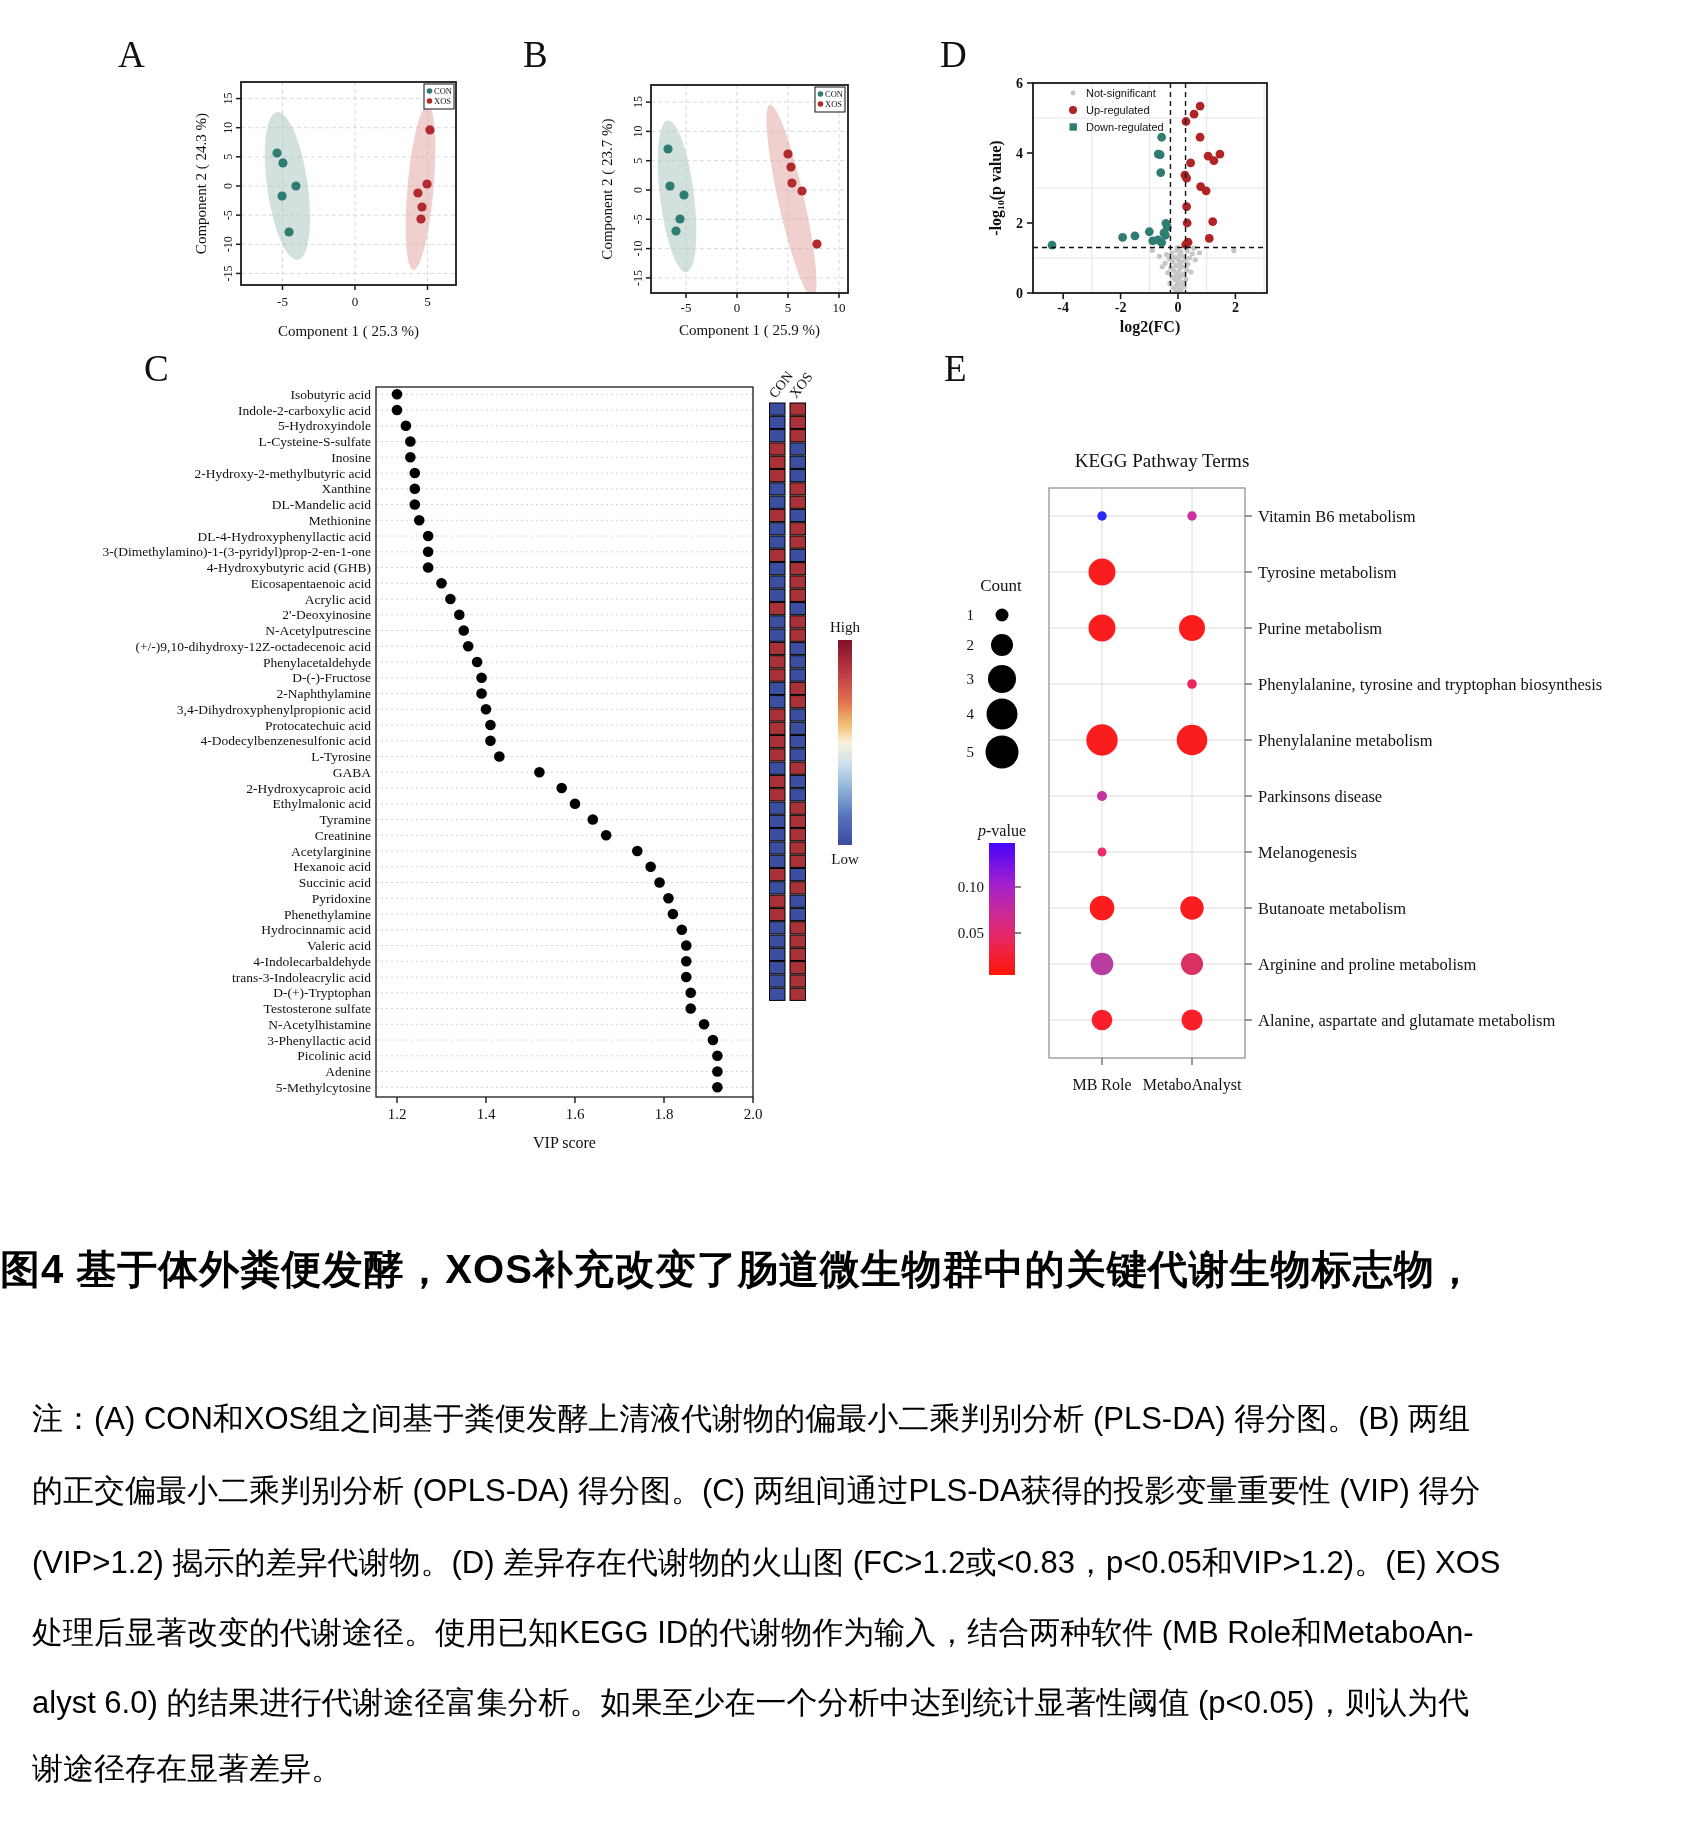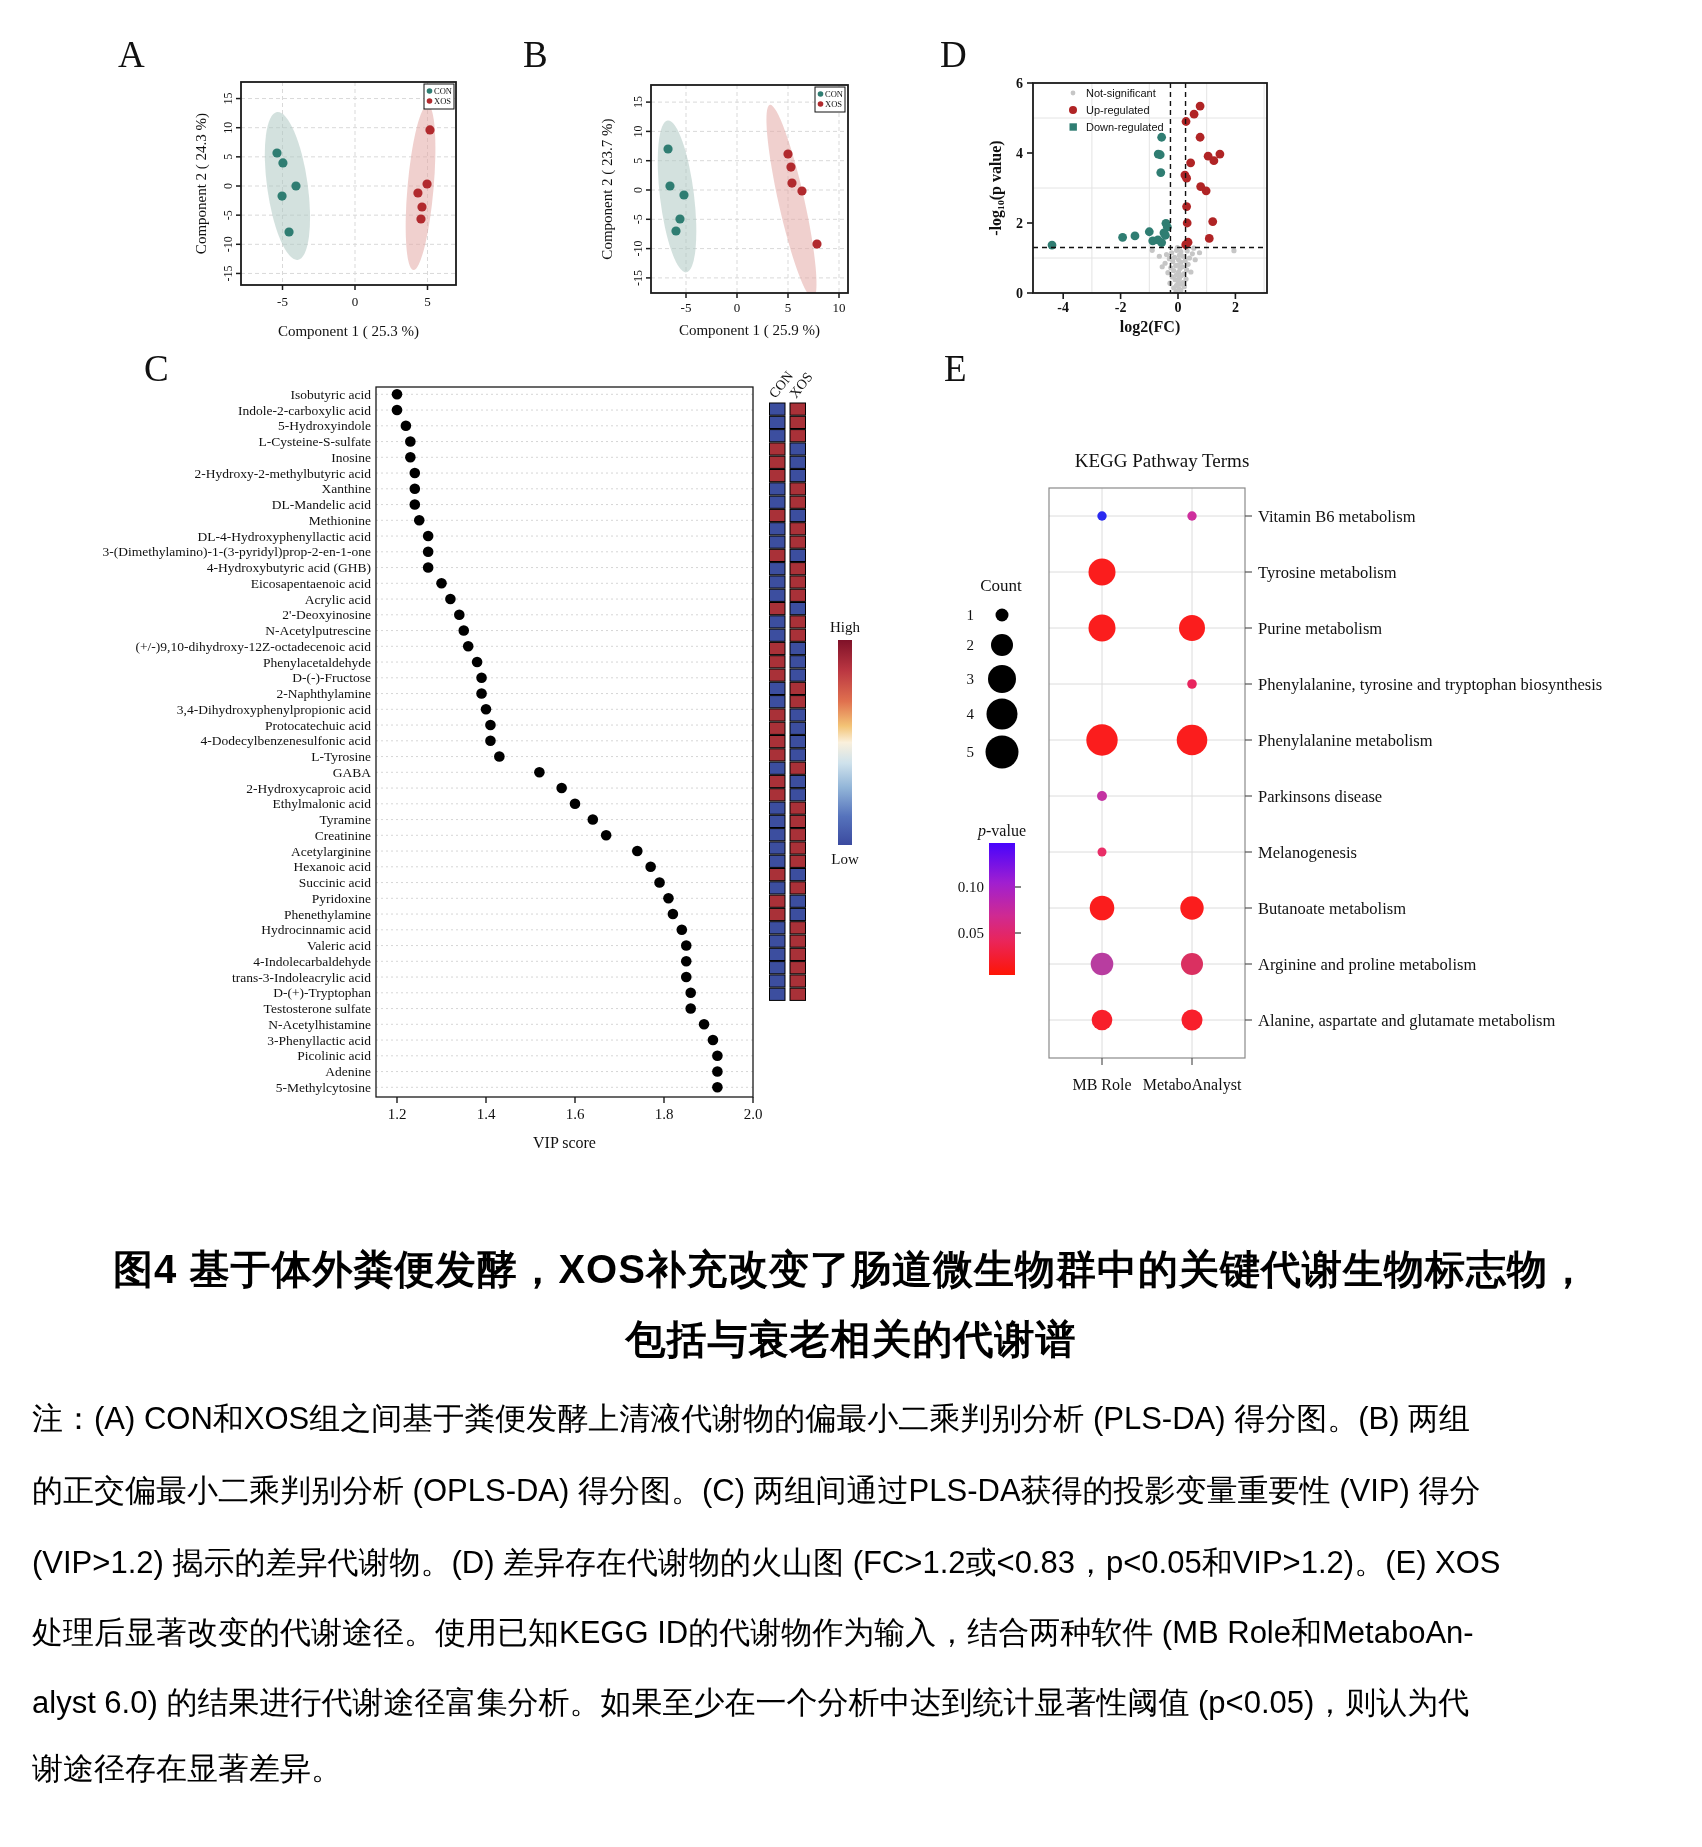--- a/index.html
+++ b/index.html
@@ -3,21 +3,21 @@
 <meta charset="utf-8">
 <style>
   html,body{margin:0;padding:0;background:#ffffff;}
   #page{position:relative;width:1702px;height:1847px;background:#fff;overflow:hidden;
         font-family:"Liberation Serif","DejaVu Serif",serif;}
   #figure-canvas{position:absolute;left:0;top:0;}
   .panel-letter{position:absolute;font-family:"Liberation Serif","DejaVu Serif",serif;
         font-size:37px;color:#111;line-height:1;}
   .cap{position:absolute;left:0;width:1702px;color:#000;
         font-family:"Liberation Sans","DejaVu Sans",sans-serif;}
-  .cap-title{font-size:40px;font-weight:bold;text-align:center;letter-spacing:1px;}
+  .cap-title{font-size:40px;font-weight:bold;letter-spacing:1px;}
   .cap-note{font-size:31px;text-align:left;padding-left:32px;padding-right:20px;white-space:nowrap;}
 </style>
 </head>
 <body>
 
 <div id="page">
   <svg id="figure-canvas" width="1702" height="1230" viewBox="0 0 1702 1230">
       <g>
         <clipPath id="clipA">
           <rect x="241" y="82" width="215" height="203"></rect>
@@ -612,20 +612,19 @@
       </g>
     </svg>
 
   <div class="panel-letter" style="left:118px;top:36px;">A</div>
   <div class="panel-letter" style="left:523px;top:36px;">B</div>
   <div class="panel-letter" style="left:144px;top:350px;">C</div>
   <div class="panel-letter" style="left:940px;top:36px;">D</div>
   <div class="panel-letter" style="left:944px;top:350px;">E</div>
 
   <div class="cap cap-title" style="top:1242px;">图4 基于体外粪便发酵，XOS补充改变了肠道微生物群中的关键代谢生物标志物，</div>
-  <div class="cap cap-title" style="top:1312px;">包括与衰老相关的代谢谱</div>
   <div class="cap cap-note" style="top:1398px;">注：(A) CON和XOS组之间基于粪便发酵上清液代谢物的偏最小二乘判别分析 (PLS-DA) 得分图。(B) 两组</div>
   <div class="cap cap-note" style="top:1470px;">的正交偏最小二乘判别分析 (OPLS-DA) 得分图。(C) 两组间通过PLS-DA获得的投影变量重要性 (VIP) 得分</div>
   <div class="cap cap-note" style="top:1542px;">(VIP&gt;1.2) 揭示的差异代谢物。(D) 差异存在代谢物的火山图 (FC&gt;1.2或&lt;0.83，p&lt;0.05和VIP&gt;1.2)。(E) XOS</div>
   <div class="cap cap-note" style="top:1612px;">处理后显著改变的代谢途径。使用已知KEGG ID的代谢物作为输入，结合两种软件 (MB Role和MetaboAn-</div>
   <div class="cap cap-note" style="top:1682px;">alyst 6.0) 的结果进行代谢途径富集分析。如果至少在一个分析中达到统计显著性阈值 (p&lt;0.05)，则认为代</div>
   <div class="cap cap-note" style="top:1748px;">谢途径存在显著差异。</div>
 </div>
 
 </body></html>

